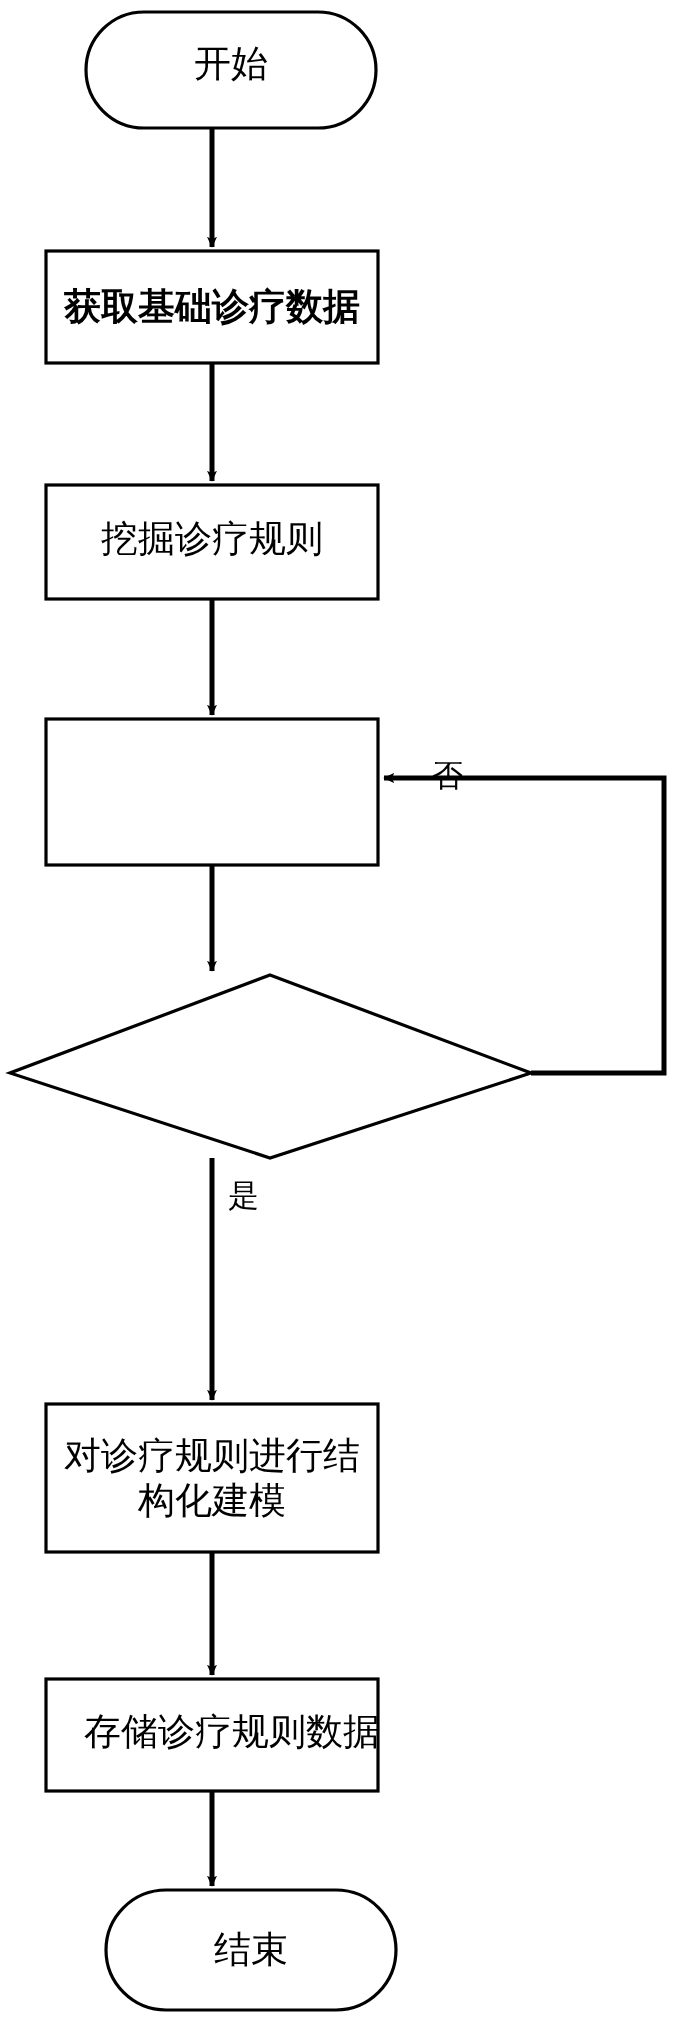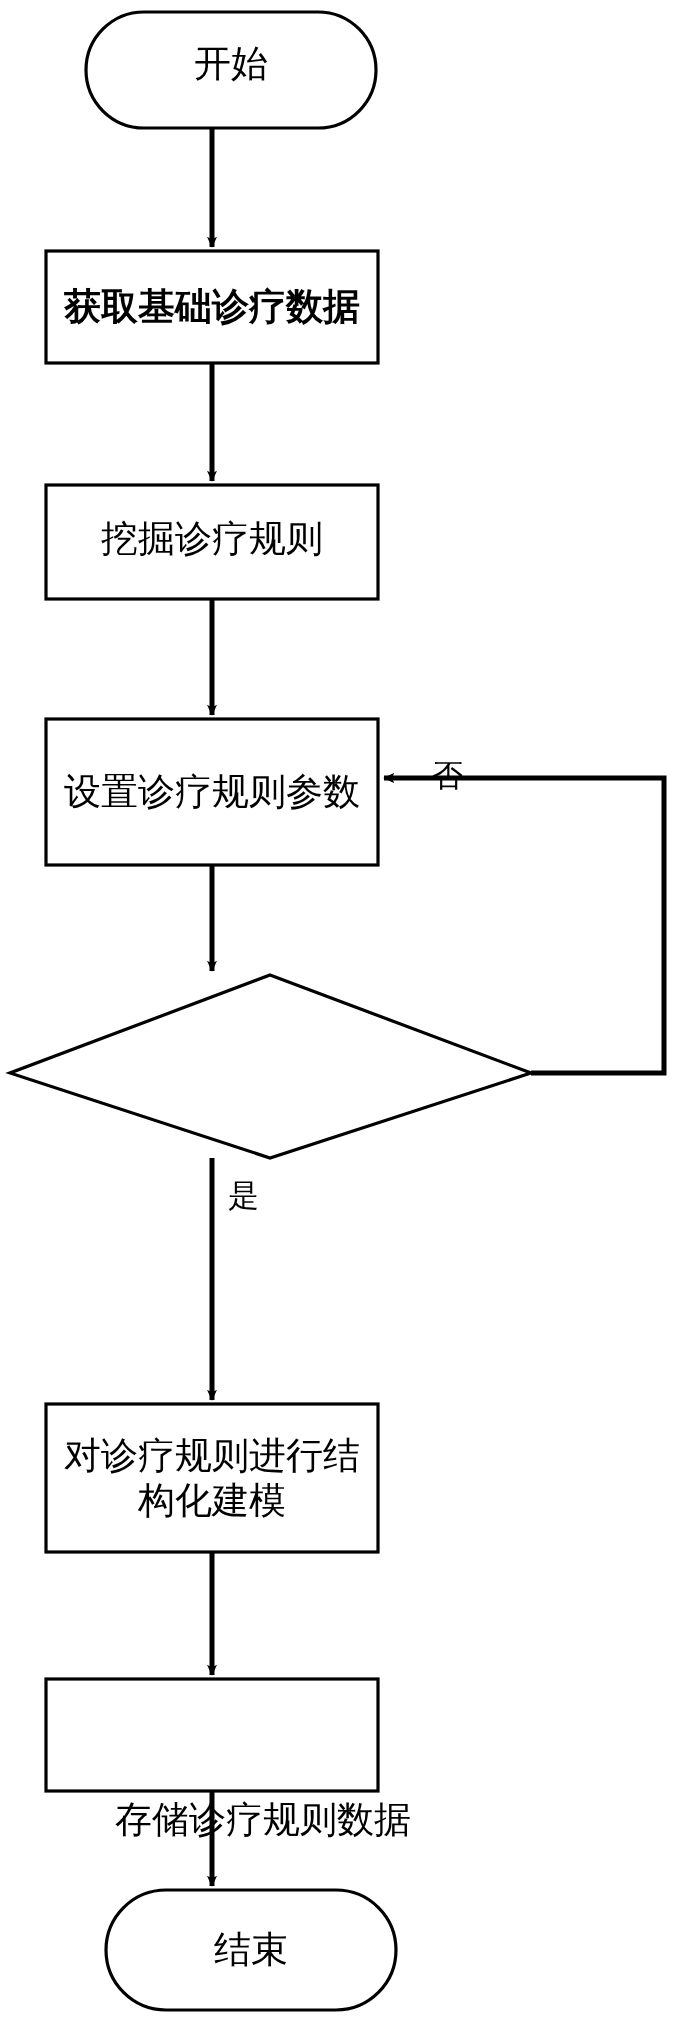--- a/index.html
+++ b/index.html
@@ -89,27 +89,26 @@
 
     <line x1="212" y1="1791" x2="212" y2="1886" stroke="#000000" stroke-width="5" marker-end="url(#arrowhead)"></line>
   </svg>
 
   <div class="node-label" style="left:86px; top:12px; width:290px; height:104px; font-size:37px;">开始</div>
 
   <div class="node-label" style="left:46px; top:251px; width:332px; height:112px; font-size:37px;font-weight:bold;">获取基础诊疗数据</div>
 
   <div class="node-label" style="left:46px; top:485px; width:332px; height:114px; font-size:37px;font-family:Liberation Mono, monospace;">挖掘诊疗规则</div>
 
-  <div class="node-label" style="left:46px; top:719px; width:332px; height:146px; font-size:37px;">设置诊疗规则参数</div>
 
 
   <div class="node-label" style="left:46px; top:1404px; width:332px; height:148px; font-size:37px;">对诊疗规则进行结
 构化建模</div>
 
-  <div class="node-label" style="left:46px; top:1764px; width:372px; height:112px; font-size:37px;margin-left:31px;">存储诊疗规则数据</div>
+  <div class="node-label" style="left:46px; top:1676px; width:372px; height:112px; font-size:37px;">存储诊疗规则数据</div>
 
   <div class="node-label" style="left:106px; top:1890px; width:290px; height:120px; font-size:37px;">结束</div>
 
   <div class="edge-label" style="left:432px; top:760px; font-size:31px;">否</div>
 
   <div class="edge-label" style="left:228px; top:1180px; font-size:31px;">是</div>
 
 </div>
 
 </body></html>

